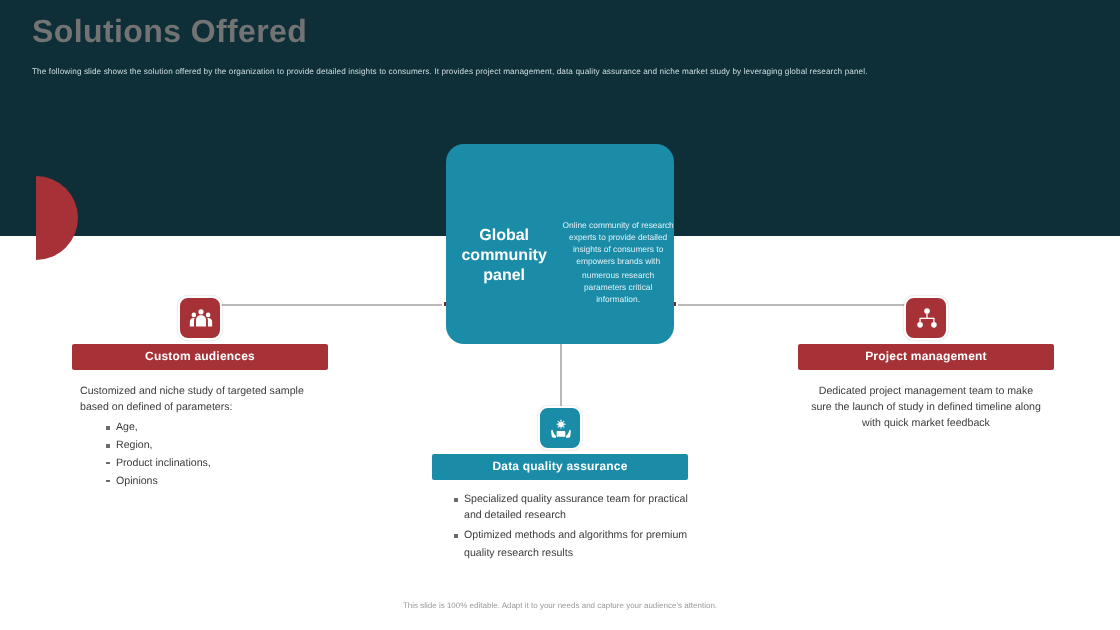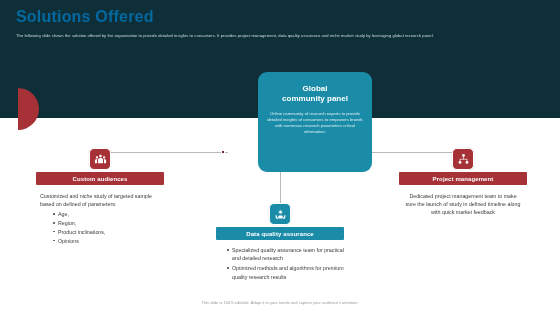--- a/index.html
+++ b/index.html
@@ -9,41 +9,41 @@
     font-family:"Liberation Sans", sans-serif;
     overflow:hidden;
     position:relative;
   }
   .header{
     position:absolute;left:0;top:0;width:560px;height:118px;
     background:#0e2f38;
   }
   .page-title{
     position:absolute;left:16px;top:8px;
-    font-size:16px;font-weight:700;color:#0369a1;
+    font-size:16px;font-weight:700;color:#737373;
     letter-spacing:.2px;
   }
   .page-subtitle{
     position:absolute;left:16px;top:33px;width:532px;
     font-size:4.1px;color:#cfdde1;line-height:1.3;
     letter-spacing:.05px;
   }
   .half-circle{
     position:absolute;left:18px;top:88px;
     width:21px;height:42px;
     background:#a63238;
     border-top-right-radius:21px;
     border-bottom-right-radius:21px;
   }
   
   .center-panel{
     position:absolute;left:223px;top:72px;width:114px;height:100px;
     background:#1a8ca8;border-radius:9px;
-    display:flex;flex-direction:column;align-items:center;
-    padding-top:12px;box-sizing:border-box;margin-left:35px;
+    display:flex;flex-direction:row;align-items:center;
+    padding-top:12px;box-sizing:border-box;
   }
   .cp-title{
     font-size:8px;font-weight:700;color:#ffffff;text-align:center;
     line-height:1.25;width:100px;
   }
   .cp-body{
     margin-top:7px;width:96px;
     font-size:4.2px;color:#dff0f5;text-align:center;line-height:1.45;
   }
   

